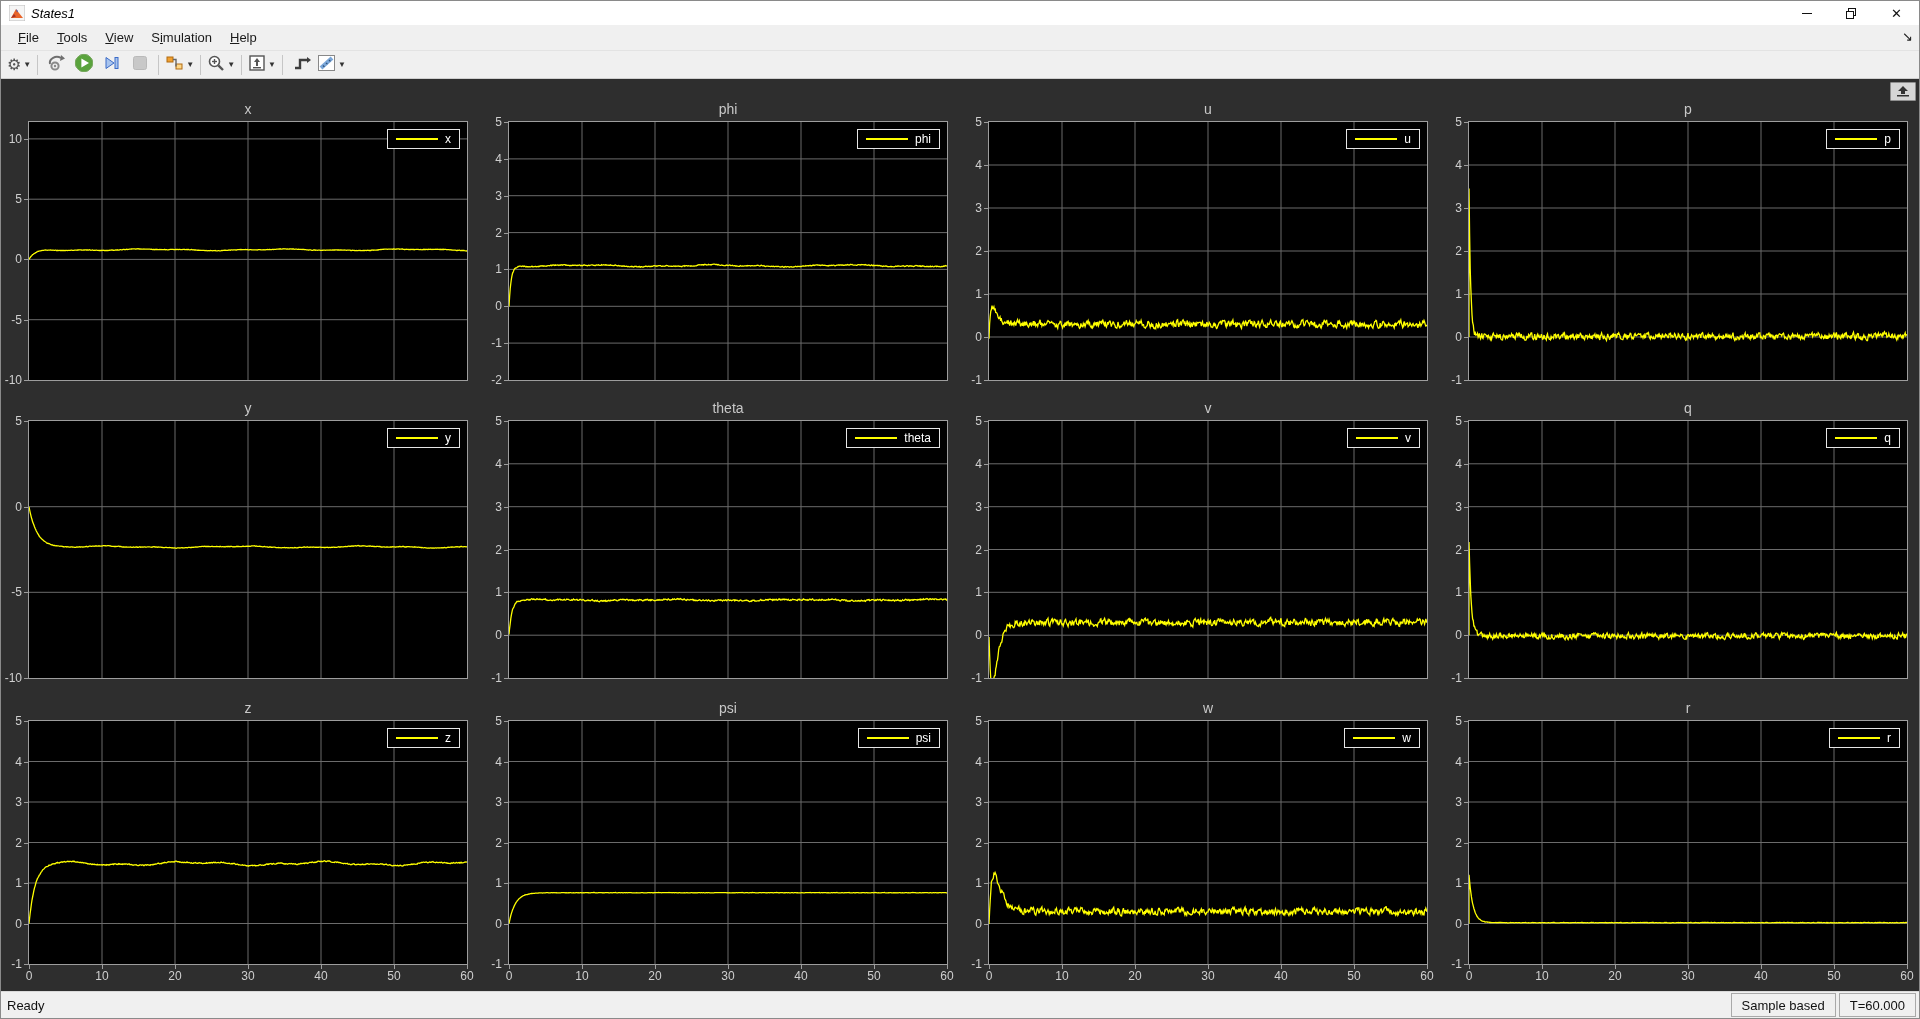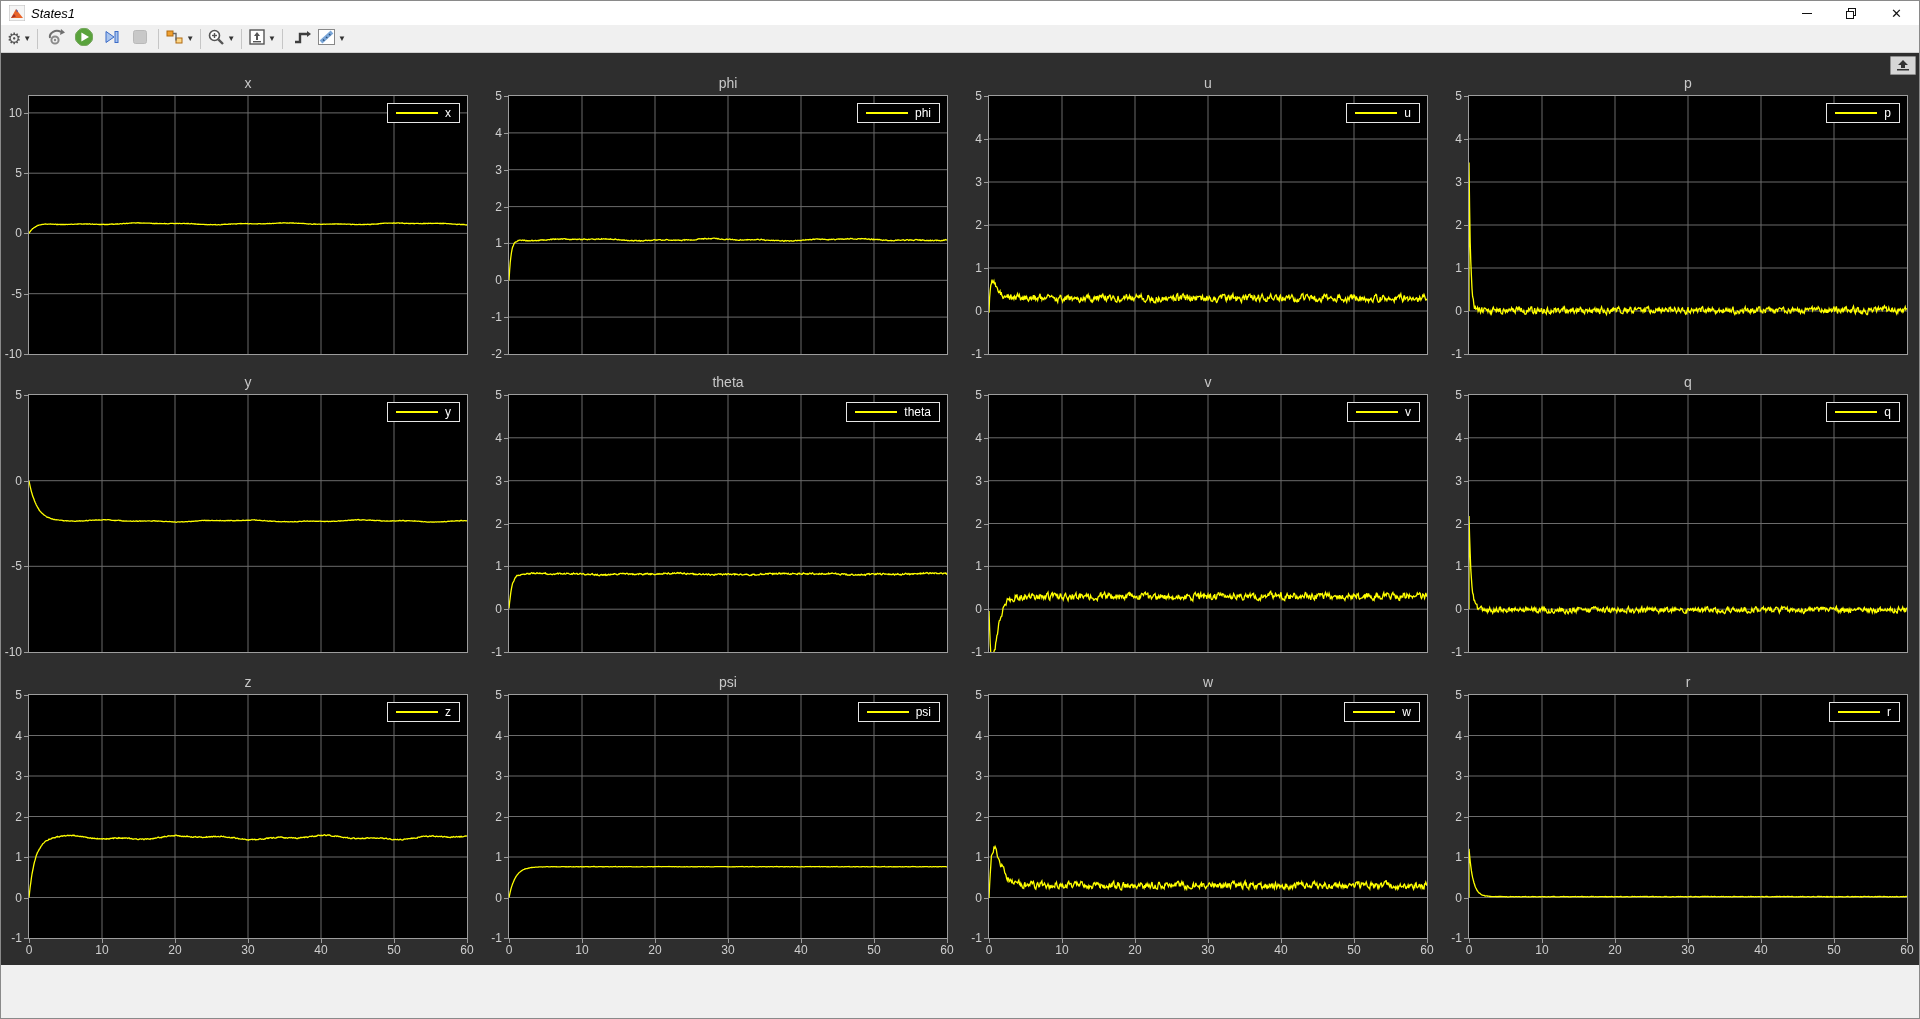--- a/index.html
+++ b/index.html
@@ -64,20 +64,28 @@
     </span>
     <span class="wbtn">
       <svg width="11" height="11" viewBox="0 0 11 11">
         <rect x="2.5" y="0.5" width="7" height="7" fill="none" stroke="#111"></rect>
         <rect x="0.5" y="3.5" width="7" height="7" fill="#fff" stroke="#111"></rect>
       </svg>
     </span>
     <span class="wbtn">✕</span>
   </div>
 
+  <div class="menubar" id="menubar">
+      <span class="menu-item"><u>F</u>ile</span>
+      <span class="menu-item"><u>T</u>ools</span>
+      <span class="menu-item"><u>V</u>iew</span>
+      <span class="menu-item">S<u>i</u>mulation</span>
+      <span class="menu-item"><u>H</u>elp</span>
+      <span class="menu-overflow">↘</span>
+    </div>
 
   <div class="toolbar" id="toolbar">
       <span class="tb-btn">
         <span><span class="glyph">⚙</span></span>
         <span class="tb-dd">▼</span>
       </span>
       <span class="tb-sep"></span>
       <span class="tb-btn">
         <span><svg width="19" height="18" viewBox="0 0 19 18">
             <path d="M3,10 A7,6 0 0 1 14,4" fill="none" stroke="#6f6f6f" stroke-width="2"></path>
@@ -654,14 +662,20 @@
         <span class="tickmark" style="left: 247px; top: 272px; width: 1px; height: 4px;"></span>
         <span class="xtick-label" style="left: 300px; width: 40px; top: 276px;">40</span>
         <span class="tickmark" style="left: 320px; top: 272px; width: 1px; height: 4px;"></span>
         <span class="xtick-label" style="left: 373px; width: 40px; top: 276px;">50</span>
         <span class="tickmark" style="left: 393px; top: 272px; width: 1px; height: 4px;"></span>
         <span class="xtick-label" style="left: 446px; width: 40px; top: 276px;">60</span>
         <span class="tickmark" style="left: 466px; top: 272px; width: 1px; height: 4px;"></span>
       </div>
     </div>
 
+  <div class="statusbar">
+    <span class="status-left">Ready</span>
+    <span class="status-spacer"></span>
+    <span class="status-badge">Sample based</span>
+    <span class="status-badge">T=60.000</span>
+  </div>
 
 </div>
 
 </body></html>

